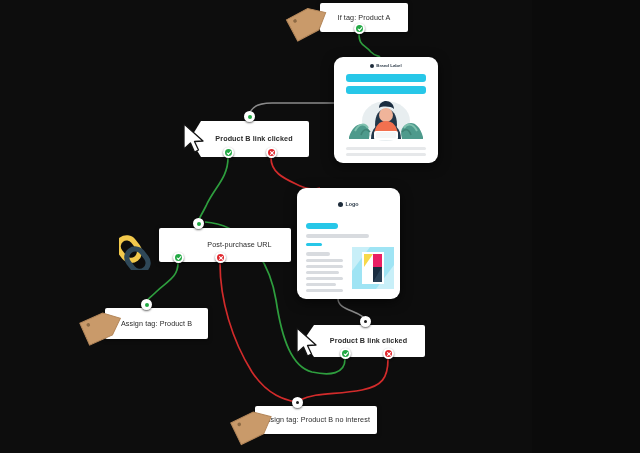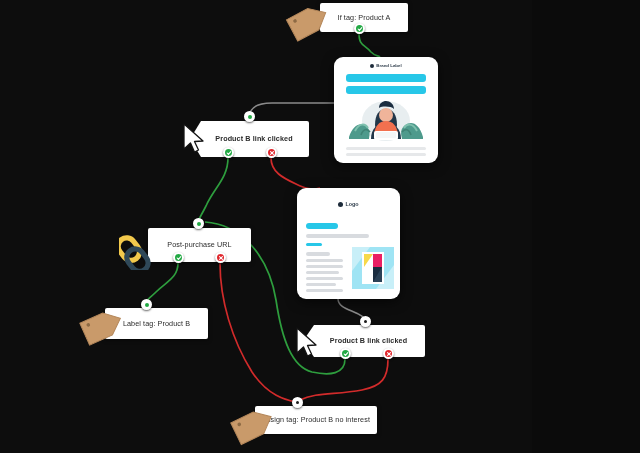--- a/index.html
+++ b/index.html
@@ -169,21 +169,21 @@
         <path d="M2.6 2.6 L7.4 7.4 M7.4 2.6 L2.6 7.4" stroke="#ffffff" stroke-width="1.8" stroke-linecap="round"></path>
       </svg>
   </div>
 
   <svg class="chain-icon" style="left:119px;top:226px;" width="42" height="44" viewBox="0 0 42 44">
     <g transform="rotate(-38 21 22)">
       <rect x="3" y="4" width="17" height="24" rx="8.5" fill="none" stroke="#f2c94c" stroke-width="5.2"></rect>
       <rect x="3" y="18" width="17" height="24" rx="8.5" fill="none" stroke="#2f4858" stroke-width="5.2"></rect>
     </g>
   </svg>
-  <div class="node" style="left:148px;top:228px;width:103px;height:34px;">
+  <div class="node" style="left:159px;top:228px;width:103px;height:34px;padding-left:29px;">
     <span class="label">Post-purchase URL</span>
   </div>
   <div class="port greenhollow" style="left:193px;top:218px;">
       <span class="dot"></span>
     </div>
   <div class="port green" style="left:173px;top:252px;">
     <svg width="6" height="6" viewBox="0 0 10 10">
         <path d="M2 5 L4 7.3 L8 2.7" stroke="#ffffff" stroke-width="1.8" fill="none" stroke-linecap="round"></path>
       </svg>
   </div>
@@ -193,21 +193,21 @@
       </svg>
   </div>
 
   <svg class="tag-icon" style="left:79px;top:305px;" width="48" height="42" viewBox="0 0 48 42">
     <g transform="rotate(-24 24 21)">
       <path d="M4 9 L29 9 L43 21 L29 33 L4 33 Z" fill="#c99a6a" stroke="#b4875a" stroke-width="1"></path>
       <circle cx="11" cy="14" r="1.8" fill="#8d6a44"></circle>
     </g>
   </svg>
   <div class="node" style="left:105px;top:308px;width:103px;height:31px;">
-    <span class="label">Label tag: Product B</span>
+    <span class="label">Assign tag: Product B</span>
   </div>
   <div class="port greenhollow" style="left:141px;top:299px;">
       <span class="dot"></span>
     </div>
 
   <svg class="cursor-icon" style="left:294px;top:326px;" width="26" height="34" viewBox="0 0 26 34">
     <path d="M3 2 L3 27 L9.5 21 L13.5 30 L17.5 28 L13.5 19.5 L22 19 Z" fill="#ffffff" stroke="#141414" stroke-width="1.3" stroke-linejoin="round"></path>
   </svg>
   <div class="node arrow-node" style="left:303px;top:325px;width:122px;height:32px;">
     <span class="label" style="margin-left:9px;">Product B link clicked</span>

